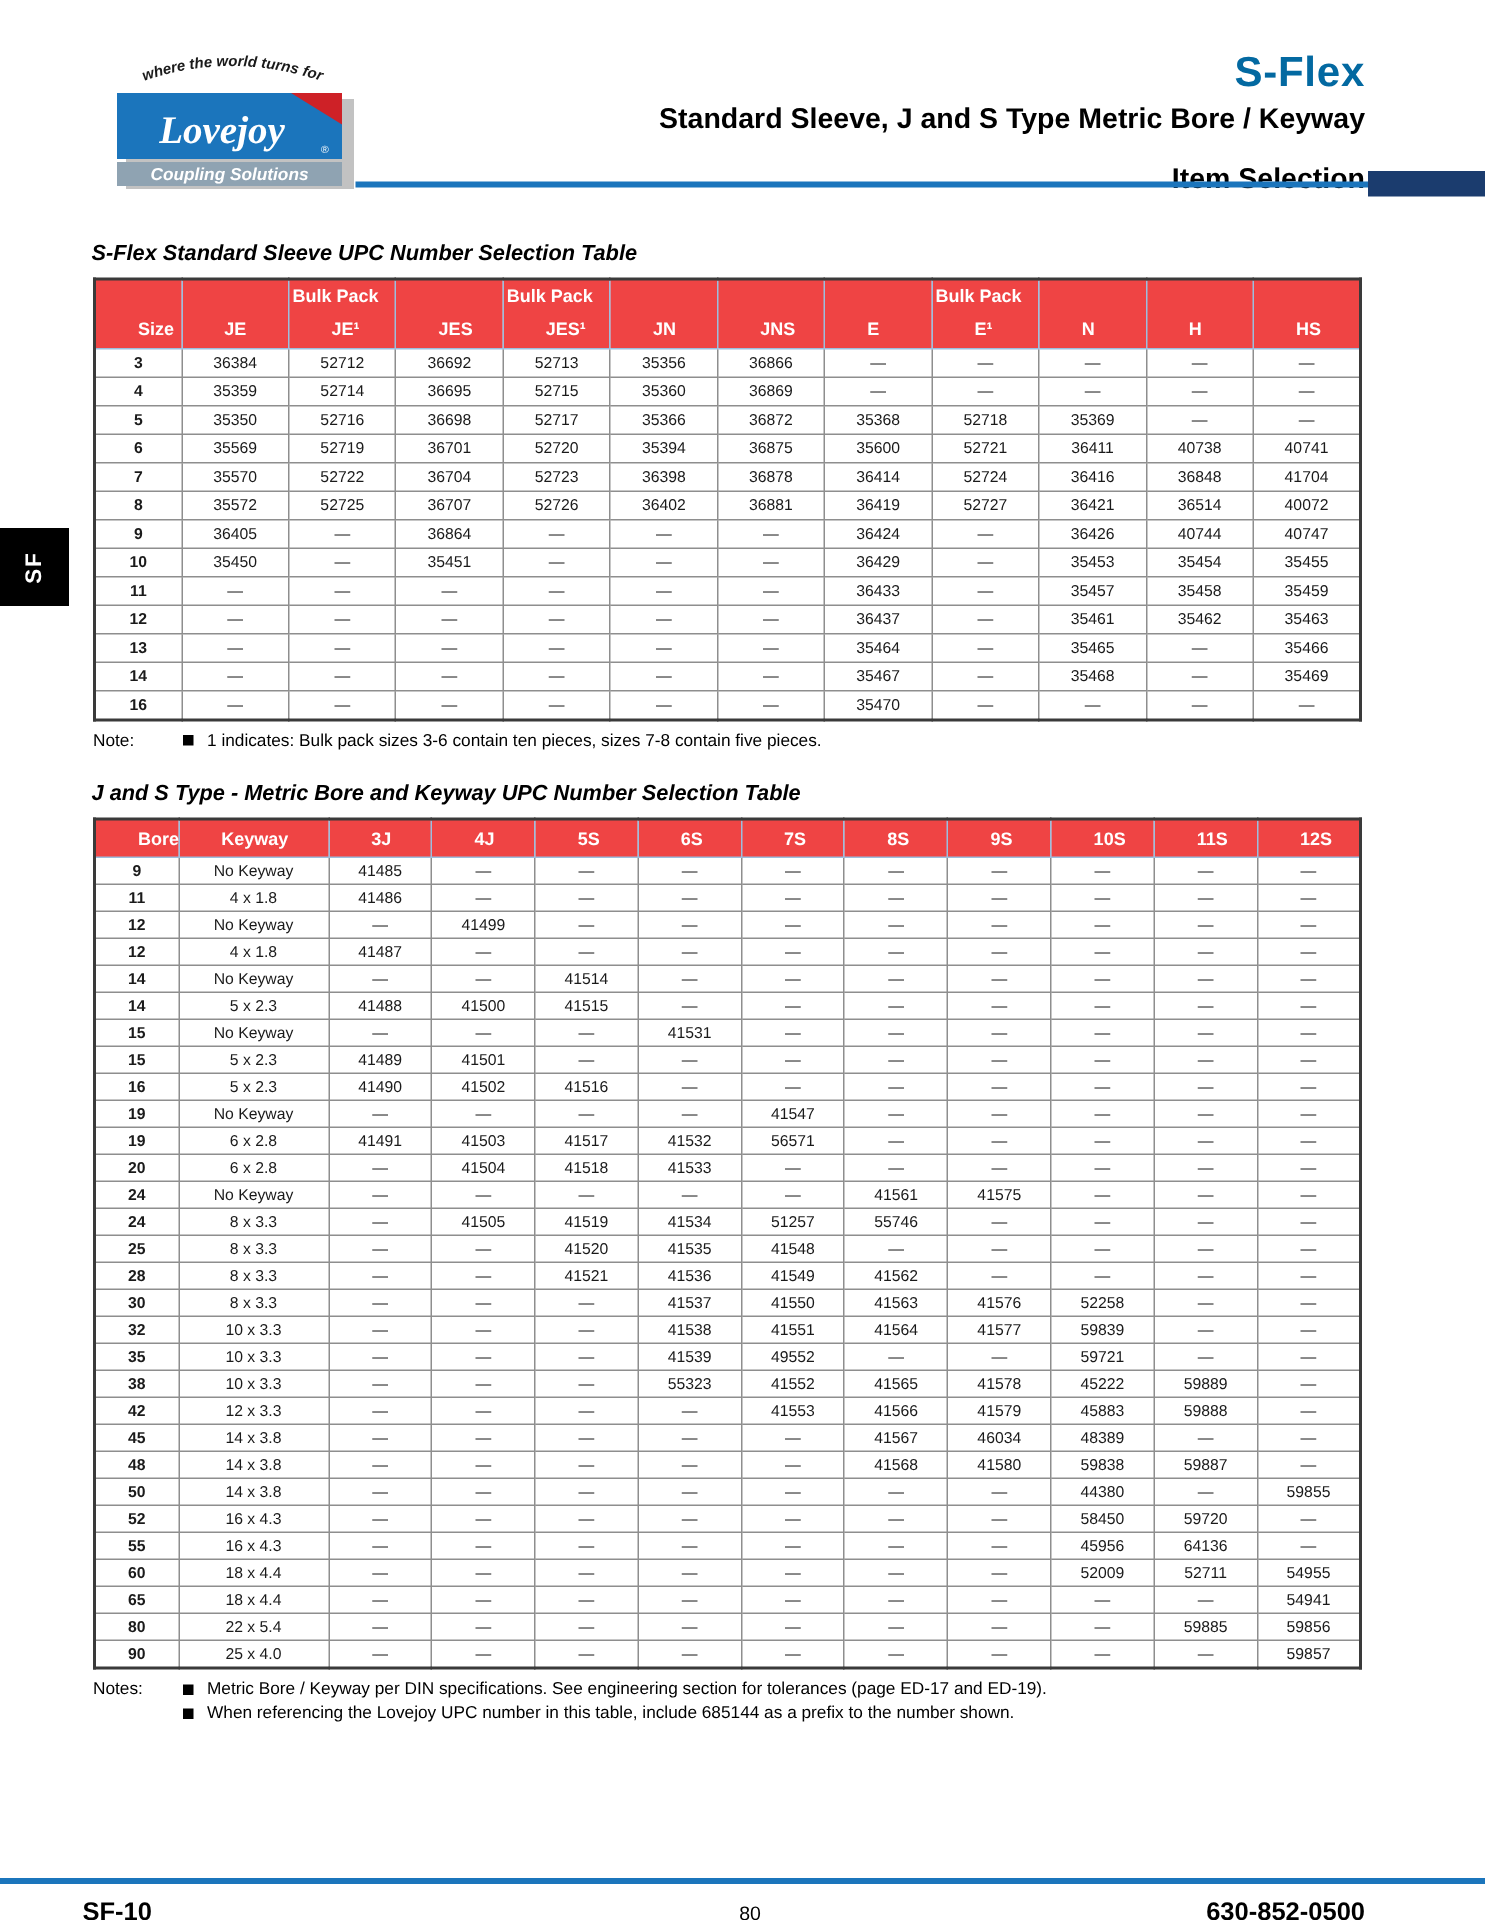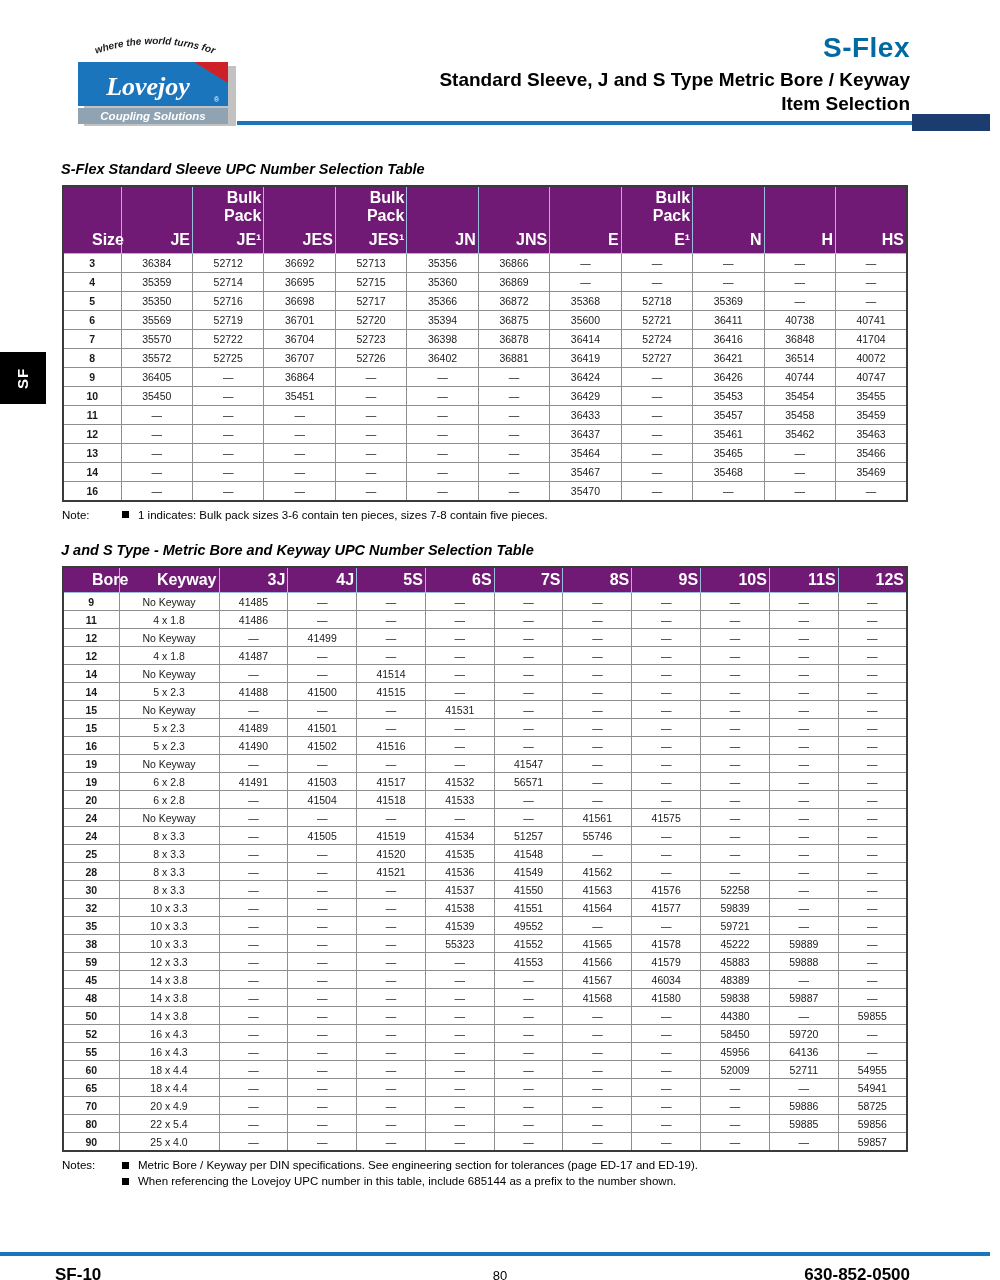--- a/index.html
+++ b/index.html
@@ -8,39 +8,39 @@
     width:1000px; height:1280px; position:relative; background:#fff;
     font-family:"Liberation Sans", sans-serif; color:#000; overflow:hidden;
   }
 
   
   .header { position:relative; height:140px; }
   .logo-wrap { position:absolute; left:68px; top:24px; }
   .head-text { position:absolute; right:90px; top:32px; text-align:right; }
   .product { font-size:28px; font-weight:bold; color:#0369a1; letter-spacing:.5px; }
   .h-title { font-size:19px; font-weight:bold; margin-top:5px; }
-  .h-sub   { font-size:19px; font-weight:bold; margin-top:2px; }
+  .h-sub   { font-size:19px; font-weight:bold; margin-top:18px; }
   .rule { position:absolute; left:237px; right:10px; top:121px; height:4px; background:#1B75BC; }
   .rule-block { position:absolute; right:0; top:-7px; width:78px; height:17px; background:#1B3C6E; }
 
   
   .sf-tab { position:absolute; left:0; top:352px; width:46px; height:52px; background:#000;
             display:flex; align-items:center; justify-content:center; }
   .sf-tab span { color:#fff; font-weight:bold; font-size:15px; letter-spacing:1px;
                  transform:rotate(-90deg); }
 
   
   .content { margin-left:55px; }
   .intro { font-size:12.5px; margin:15px 0 0 0; }
   .section-title { font-size:14.5px; font-weight:bold; font-style:italic; margin:21px 0 8px 6px; }
 
   table.data-table { border-collapse:collapse; table-layout:fixed; width:846px;
                      margin-left:7px; border:2px solid #3a3a3a; }
-  table.data-table th { background:#701a75; color:#fff; font-size:16px; font-weight:bold;
-                        border:1px solid #9cbede; padding:2px; text-align:right; }
+  table.data-table th { background:#ef4444; color:#fff; font-size:12px; font-weight:bold;
+                        border:1px solid #9cbede; padding:2px; text-align:left; }
   table.data-table tr.bp-row th { border-bottom:0; height:20px; vertical-align:middle; }
   table.data-table tr.cols-row th { border-top:0; height:26px; vertical-align:middle;padding-left:28px; }
   table.data-table td { border:1px solid #8e8e8e; text-align:center; font-size:10.5px;
                         padding:3px 2px; line-height:12px; color:#1a1a1a; }
   #t2 td { padding:2.5px 2px; }
   table.data-table td.key { font-weight:bold; }
 
   .note-line { display:flex; align-items:center; font-size:11.5px; margin-top:7px; margin-left:7px; }
   .note-line + .note-line { margin-top:4px; }
   .note-label { width:60px; flex:none; }
@@ -636,21 +636,21 @@
           <td>—</td>
           <td>55323</td>
           <td>41552</td>
           <td>41565</td>
           <td>41578</td>
           <td>45222</td>
           <td>59889</td>
           <td>—</td>
         </tr>
         <tr>
-          <td class="key">59</td>
+          <td class="key">42</td>
           <td>12 x 3.3</td>
           <td>—</td>
           <td>—</td>
           <td>—</td>
           <td>—</td>
           <td>41553</td>
           <td>41566</td>
           <td>41579</td>
           <td>45883</td>
           <td>59888</td>
@@ -746,34 +746,20 @@
           <td>—</td>
           <td>—</td>
           <td>—</td>
           <td>—</td>
           <td>—</td>
           <td>—</td>
           <td>—</td>
           <td>—</td>
           <td>—</td>
           <td>54941</td>
-        </tr>
-        <tr>
-          <td class="key">70</td>
-          <td>20 x 4.9</td>
-          <td>—</td>
-          <td>—</td>
-          <td>—</td>
-          <td>—</td>
-          <td>—</td>
-          <td>—</td>
-          <td>—</td>
-          <td>—</td>
-          <td>59886</td>
-          <td>58725</td>
         </tr>
         <tr>
           <td class="key">80</td>
           <td>22 x 5.4</td>
           <td>—</td>
           <td>—</td>
           <td>—</td>
           <td>—</td>
           <td>—</td>
           <td>—</td>

